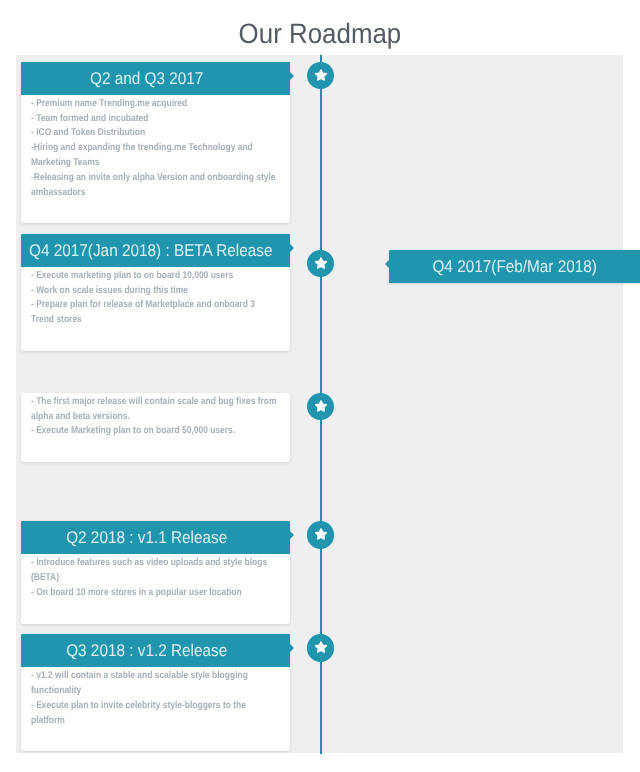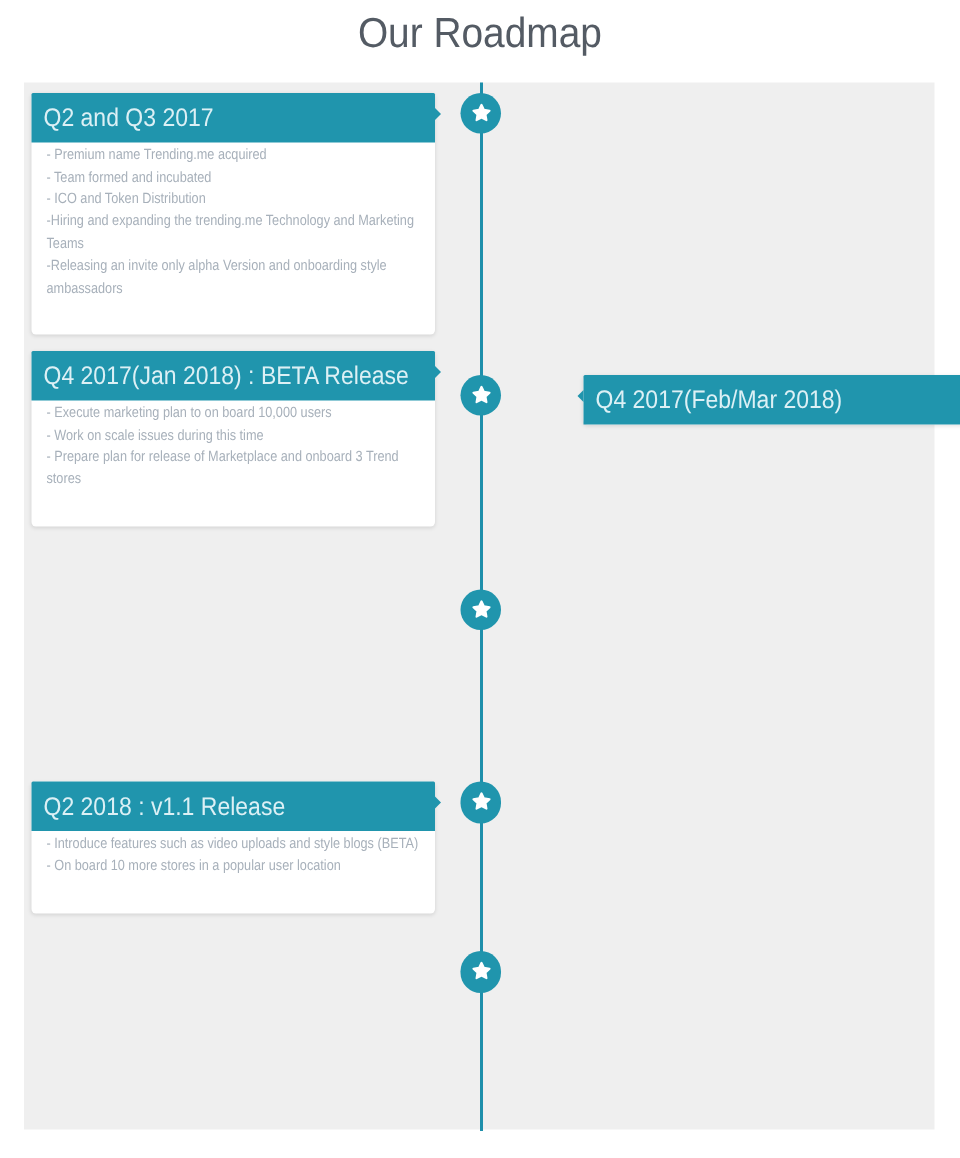--- a/index.html
+++ b/index.html
@@ -16,21 +16,21 @@
 
   
   .page-title {
     position:absolute; left:0; right:0; top:0;
     text-align:center;
     font-size:28px;
     font-weight:400;
     color:#545b64;
     margin:0;
     line-height:36px;
-    padding-top:4px;
+    padding-top:16px;
   }
   .page-title .sq {
     display:inline-block;
     transform:scaleX(0.925) translateZ(0);
   }
 
   
   .timeline {
     position:absolute;
     left:16px; top:54.5px;
@@ -56,20 +56,21 @@
   .card.right { left:333px;margin-left:40px; }
 
   .card-head {
     position:relative;
     height:33px;
     background:#2095ad;
     color:#dcf0f5;
     padding-left:8px;
     white-space:nowrap;
     border-radius:1px 1px 0 0;
+    text-align:center;
   }
   .card-head .sq {
     display:block;
     font-size:17px;
     line-height:33px;
     transform:scaleX(0.902) translateZ(0);
     transform-origin:left center;
     white-space:nowrap;
   }
   .card.left  .card-head .tip {
@@ -82,21 +83,21 @@
   }
   .card.right .card-head .tip {
     position:absolute;
     left:-4px; top:10.3px;
     width:0; height:0;
     border-top:4.2px solid transparent;
     border-bottom:4.2px solid transparent;
     border-right:4.6px solid #2095ad;
   }
 
-  .card-body { padding:2.3px 10px 22.7px 10px; }
+  .card-body { padding:2.3px 10px 22.7px 10px;font-weight:bold; }
   .card-body .sq {
     display:block;
     width:289.6px;
     transform:scaleX(0.8598) translateZ(0);
     transform-origin:left top;
   }
   .card-body p {
     margin:0;
     font-size:9.85px;
     line-height:14.85px;
@@ -152,35 +153,53 @@
   </div>
 
   <div class="card right" style="top:195px">
     <div class="card-head">
       <span class="sq">Q4 2017(Feb/Mar 2018)</span>
       <span class="tip"></span>
     </div>
   </div>
 
   <div class="card left" style="top:338px">
+    <div class="card-body">
+      <span class="sq">
+        <p>- The first major release will contain scale and bug fixes from alpha and beta versions.</p>
+        <p>- Execute Marketing plan to on board 50,000 users.</p>
+      </span>
+    </div>
   </div>
 
   <div class="card left" style="top:466.5px">
     <div class="card-head">
       <span class="sq">Q2 2018 : v1.1 Release</span>
       <span class="tip"></span>
     </div>
     <div class="card-body">
       <span class="sq">
         <p>- Introduce features such as video uploads and style blogs (BETA)</p>
         <p>- On board 10 more stores in a popular user location</p>
       </span>
     </div>
   </div>
 
+  <div class="card left" style="top:579.5px">
+    <div class="card-head">
+      <span class="sq">Q3 2018 : v1.2 Release</span>
+      <span class="tip"></span>
+    </div>
+    <div class="card-body">
+      <span class="sq">
+        <p>- v1.2 will contain a stable and scalable style blogging functionality</p>
+        <p>- Execute plan to invite celebrity style-bloggers to the platform</p>
+      </span>
+    </div>
+  </div>
 
   <div class="marker" style="top:7px">
     <svg width="14" height="14" viewBox="0 0 24 24">
         <path fill="#ffffff" stroke="#ffffff" stroke-width="2.3" stroke-linejoin="round" d="M12 3.2l2.85 5.78 6.38.93-4.62 4.5 1.09 6.35L12 17.76l-5.7 3L7.39 14.4 2.77 9.91l6.38-.93z"></path>
       </svg>
   </div>
   <div class="marker" style="top:195px">
     <svg width="14" height="14" viewBox="0 0 24 24">
         <path fill="#ffffff" stroke="#ffffff" stroke-width="2.3" stroke-linejoin="round" d="M12 3.2l2.85 5.78 6.38.93-4.62 4.5 1.09 6.35L12 17.76l-5.7 3L7.39 14.4 2.77 9.91l6.38-.93z"></path>
       </svg>

